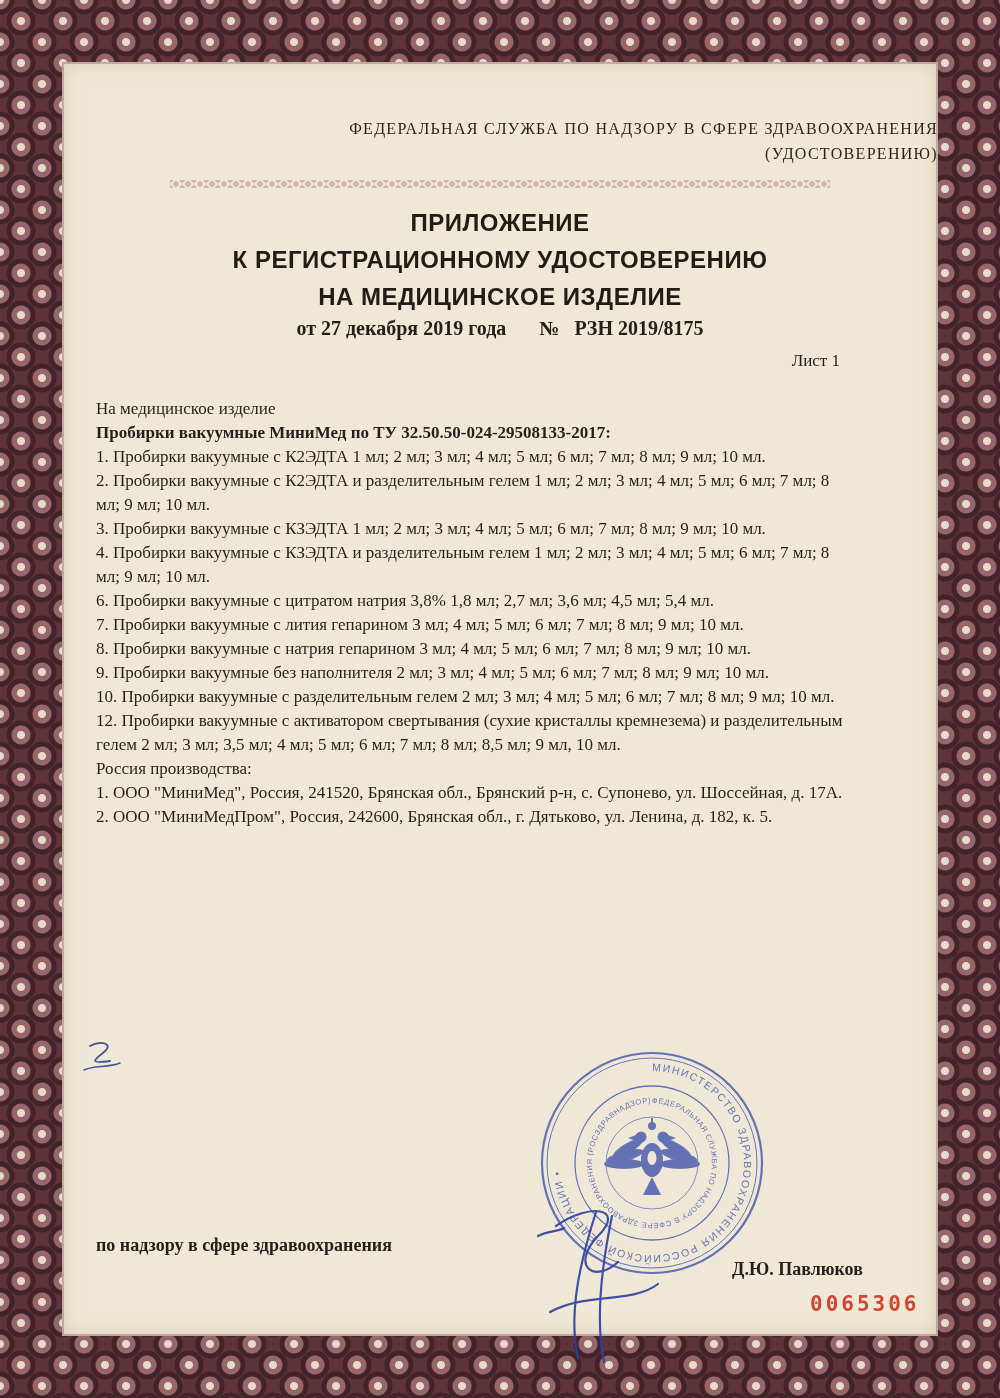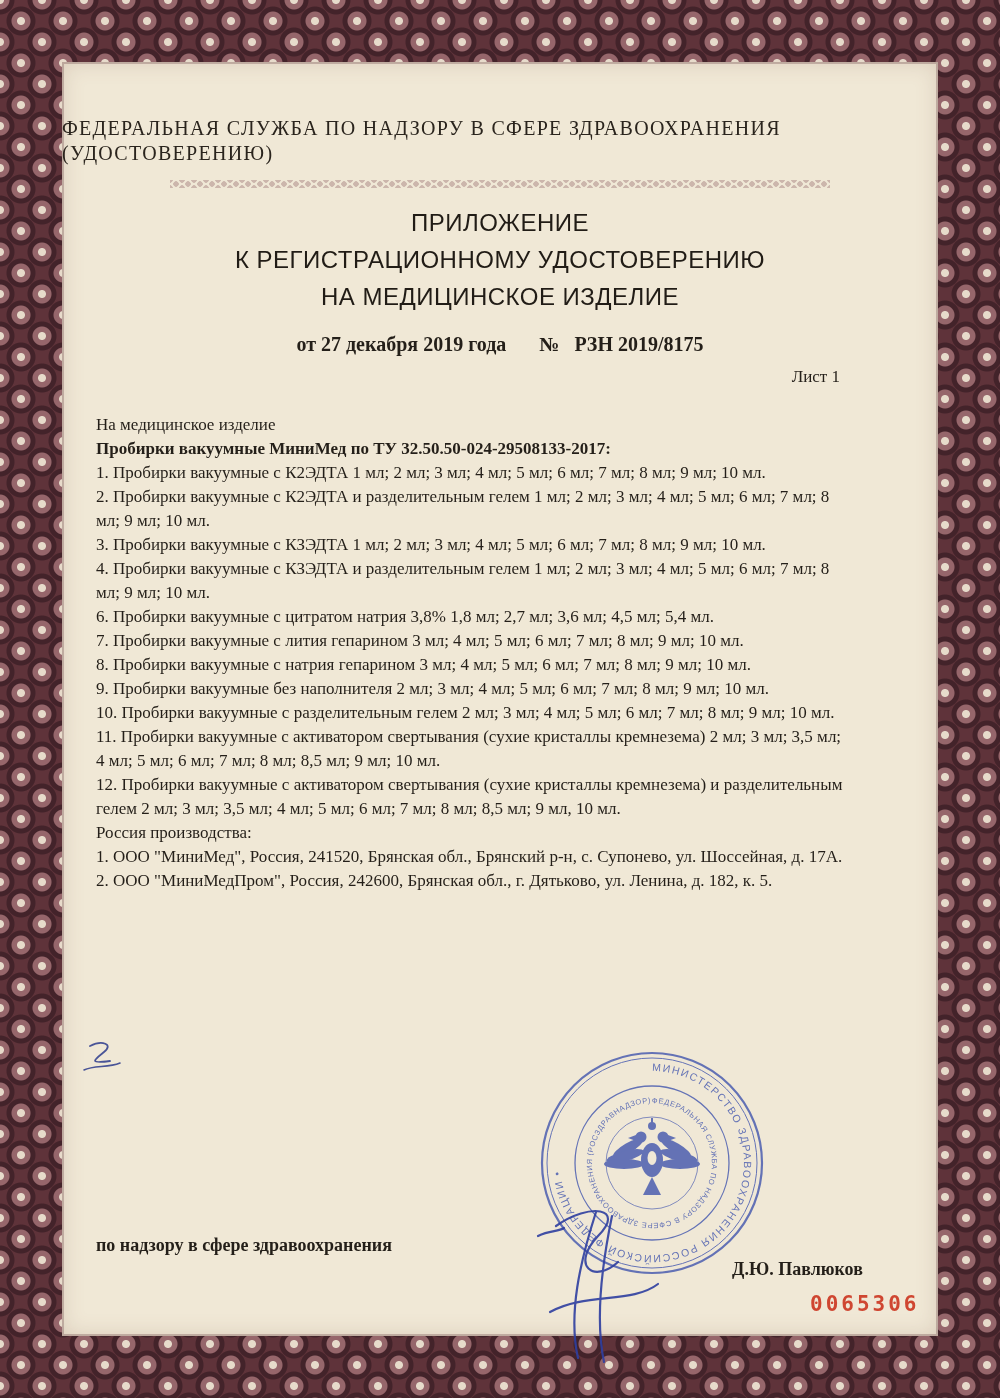--- a/index.html
+++ b/index.html
@@ -21,34 +21,34 @@
     font-family:"Liberation Serif","DejaVu Serif",serif;
     color:#241f19;
   }
   .paper {
     position:absolute; inset:62px;
     background:#f0e8d6;
     box-shadow: inset 0 0 0 2px rgba(95,51,58,.28), inset 0 0 22px rgba(125,85,70,.20);
     padding-top:54px;
     z-index:1;
   }
-  .agency { text-align:left; font-size:20px; letter-spacing:1.3px; line-height:25px; color:#2a241d; }
+  .agency { text-align:right; font-size:16px; letter-spacing:1.3px; line-height:25px; color:#2a241d; }
   .deco-rule {
     margin:14px auto 0; width:660px; height:8px; opacity:.35;
     background-image:
       radial-gradient(circle, #8a5a60 0 2.5px, rgba(138,90,96,0) 3px),
       radial-gradient(circle, #8a5a60 0 2.5px, rgba(138,90,96,0) 3px);
     background-size:12px 8px; background-position:0 0, 6px 4px;
   }
   .title {
     margin-top:16px; text-align:center;
     font-family:"Liberation Sans","DejaVu Sans",sans-serif;
-    font-weight:400; font-size:24px; line-height:37px; letter-spacing:.5px; color:#211c16;
+    font-weight:700; font-size:24px; line-height:37px; letter-spacing:.5px; color:#211c16;
   }
-  .dateline { margin-top:18px; text-align:center; font-weight:700; font-size:20px; color:#241f19; }
+  .dateline { margin-top:2px; text-align:center; font-weight:700; font-size:20px; color:#241f19; }
   .dateline .numsign { margin-left:28px; margin-right:10px; }
   .sheet { margin-top:11px; text-align:right; padding-right:98px; font-size:17px; font-weight:400; }
   .docbody { position:relative; z-index:3; margin:26px 95px 0 34px; font-size:17px; line-height:24px; }
   .docbody .bold { font-weight:700; }
   .docbody .nowrap { white-space:nowrap; }
   .stamp { position:absolute; left:537px; top:1048px; z-index:2; }
   .signature-svg { position:absolute; left:498px; top:1192px; z-index:4; }
   .zmark { position:absolute; left:80px; top:1038px; z-index:3; }
   .sigblock {
     position:absolute; left:96px; top:1230px; z-index:1;
@@ -95,21 +95,20 @@
       <div class="bold">Пробирки вакуумные МиниМед по ТУ 32.50.50-024-29508133-2017:</div>
       <div>1. Пробирки вакуумные с К2ЭДТА 1 мл; 2 мл; 3 мл; 4 мл; 5 мл; 6 мл; 7 мл; 8 мл; 9 мл; 10 мл.</div>
       <div>2. Пробирки вакуумные с К2ЭДТА и разделительным гелем 1 мл; 2 мл; 3 мл; 4 мл; 5 мл; 6 мл; 7 мл; 8 мл; 9 мл; 10 мл.</div>
       <div>3. Пробирки вакуумные с КЗЭДТА 1 мл; 2 мл; 3 мл; 4 мл; 5 мл; 6 мл; 7 мл; 8 мл; 9 мл; 10 мл.</div>
       <div>4. Пробирки вакуумные с КЗЭДТА и разделительным гелем 1 мл; 2 мл; 3 мл; 4 мл; 5 мл; 6 мл; 7 мл; 8 мл; 9 мл; 10 мл.</div>
       <div>6. Пробирки вакуумные с цитратом натрия 3,8% 1,8 мл; 2,7 мл; 3,6 мл; 4,5 мл; 5,4 мл.</div>
       <div>7. Пробирки вакуумные с лития гепарином 3 мл; 4 мл; 5 мл; 6 мл; 7 мл; 8 мл; 9 мл; 10 мл.</div>
       <div>8. Пробирки вакуумные с натрия гепарином 3 мл; 4 мл; 5 мл; 6 мл; 7 мл; 8 мл; 9 мл; 10 мл.</div>
       <div>9. Пробирки вакуумные без наполнителя 2 мл; 3 мл; 4 мл; 5 мл; 6 мл; 7 мл; 8 мл; 9 мл; 10 мл.</div>
       <div>10. Пробирки вакуумные с разделительным гелем 2 мл; 3 мл; 4 мл; 5 мл; 6 мл; 7 мл; 8 мл; 9 мл; 10 мл.</div>
-      <div>11. Пробирки вакуумные с активатором свертывания (сухие кристаллы кремнезема) 2 мл; 3 мл; 3,5 мл; 4 мл; 5 мл; 6 мл; 7 мл; 8 мл; 8,5 мл; 9 мл; 10 мл.</div>
       <div>12. Пробирки вакуумные с активатором свертывания (сухие кристаллы кремнезема) и разделительным гелем 2 мл; 3 мл; 3,5 мл; 4 мл; 5 мл; 6 мл; 7 мл; 8 мл; 8,5 мл; 9 мл, 10 мл.</div>
       <div>Россия производства:</div>
       <div>1. ООО "МиниМед", Россия, 241520, Брянская обл., Брянский р-н, с. Супонево, ул. Шоссейная, д. 17А.</div>
       <div class="nowrap">2. ООО "МиниМедПром", Россия, 242600, Брянская обл., г. Дятьково, ул. Ленина, д. 182, к. 5.</div>
     </div>
 
   </div>
 
   <svg class="zmark" width="44" height="44" viewBox="0 0 44 44">
     <path d="M10 8 C 22 2, 34 6, 24 14 C 14 22, 8 26, 30 23" fill="none" stroke="#2b3a8c" stroke-width="1.8" stroke-linecap="round" opacity=".85"></path>

